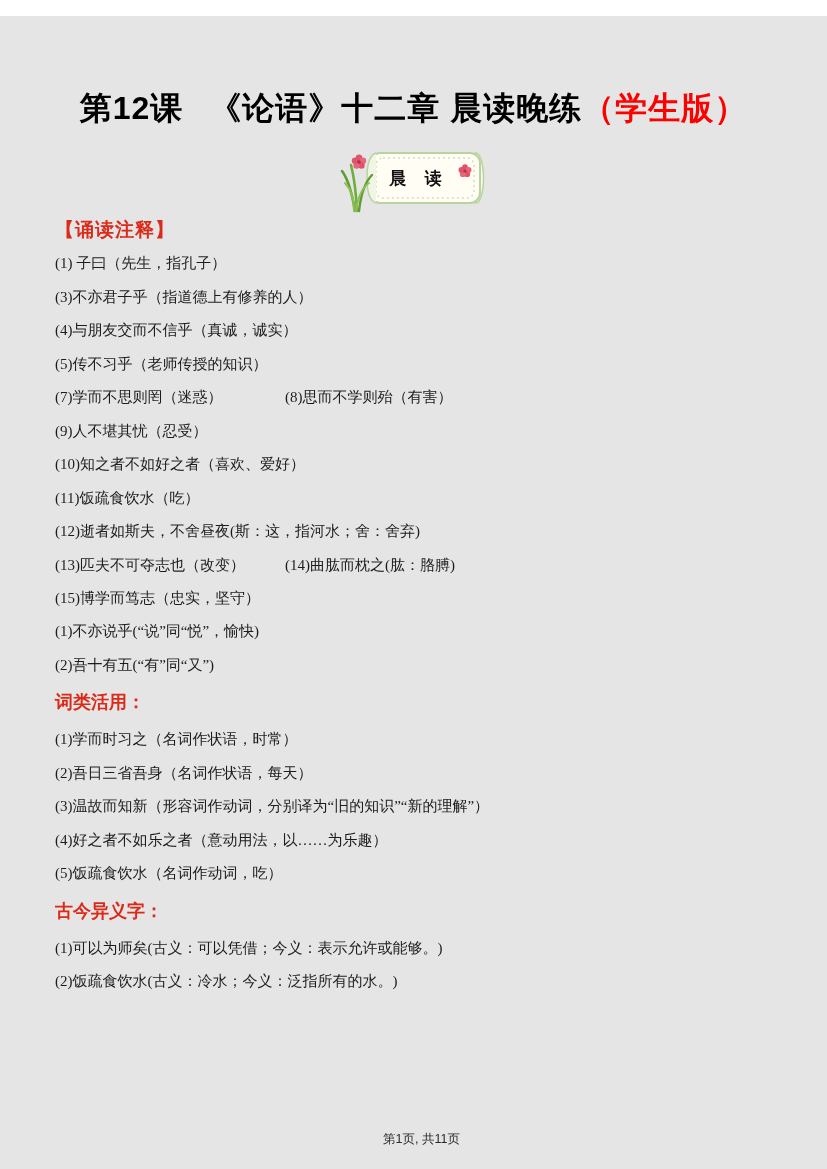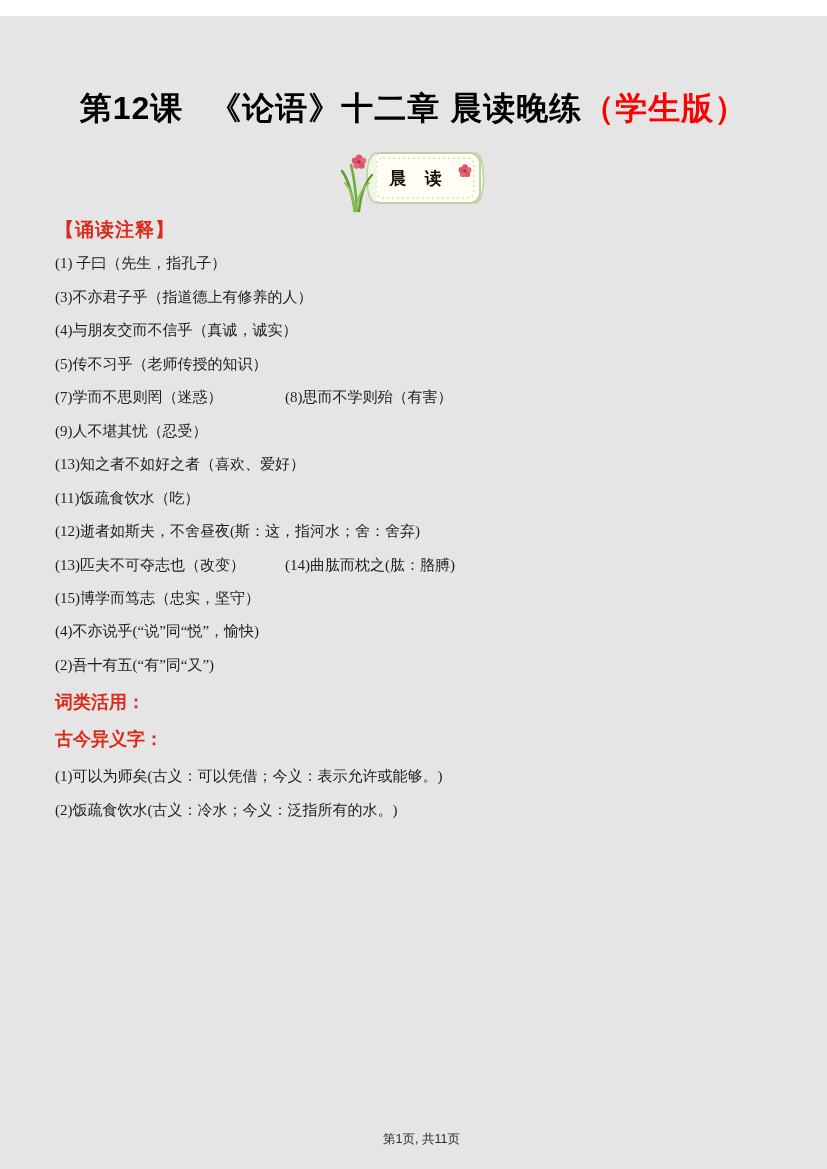--- a/index.html
+++ b/index.html
@@ -128,35 +128,42 @@
     <div class="sections" id="sections">
         <div class="section section-0">
           <h2 class="red-heading">【诵读注释】</h2>
           <div class="items">
             <p class="item"><span class="seg">(1) 子曰（先生，指孔子）</span></p>
             <p class="item"><span class="seg">(3)不亦君子乎（指道德上有修养的人）</span></p>
             <p class="item"><span class="seg">(4)与朋友交而不信乎（真诚，诚实）</span></p>
             <p class="item"><span class="seg">(5)传不习乎（老师传授的知识）</span></p>
             <p class="item"><span class="seg col-left">(7)学而不思则罔（迷惑）</span><span class="seg">(8)思而不学则殆（有害）</span></p>
             <p class="item"><span class="seg">(9)人不堪其忧（忍受）</span></p>
-            <p class="item"><span class="seg">(13)知之者不如好之者（喜欢、爱好）</span></p>
+            <p class="item"><span class="seg">(10)知之者不如好之者（喜欢、爱好）</span></p>
             <p class="item"><span class="seg">(11)饭疏食饮水（吃）</span></p>
             <p class="item"><span class="seg">(12)逝者如斯夫，不舍昼夜(斯：这，指河水；舍：舍弃)</span></p>
             <p class="item"><span class="seg col-left">(13)匹夫不可夺志也（改变）</span><span class="seg">(14)曲肱而枕之(肱：胳膊)</span></p>
             <p class="item"><span class="seg">(15)博学而笃志（忠实，坚守）</span></p>
           </div>
         </div>
         <div class="section section-1">
           <div class="items">
-            <p class="item"><span class="seg">(4)不亦说乎(“说”同“悦”，愉快)</span></p>
+            <p class="item"><span class="seg">(1)不亦说乎(“说”同“悦”，愉快)</span></p>
             <p class="item"><span class="seg">(2)吾十有五(“有”同“又”)</span></p>
           </div>
         </div>
         <div class="section section-2">
           <h2 class="red-heading">词类活用：</h2>
+          <div class="items">
+            <p class="item"><span class="seg">(1)学而时习之（名词作状语，时常）</span></p>
+            <p class="item"><span class="seg">(2)吾日三省吾身（名词作状语，每天）</span></p>
+            <p class="item"><span class="seg">(3)温故而知新（形容词作动词，分别译为“旧的知识”“新的理解”）</span></p>
+            <p class="item"><span class="seg">(4)好之者不如乐之者（意动用法，以……为乐趣）</span></p>
+            <p class="item"><span class="seg">(5)饭疏食饮水（名词作动词，吃）</span></p>
+          </div>
         </div>
         <div class="section section-3">
           <h2 class="red-heading">古今异义字：</h2>
           <div class="items">
             <p class="item"><span class="seg">(1)可以为师矣(古义：可以凭借；今义：表示允许或能够。)</span></p>
             <p class="item"><span class="seg">(2)饭疏食饮水(古义：冷水；今义：泛指所有的水。)</span></p>
           </div>
         </div>
       </div>
   </div>

